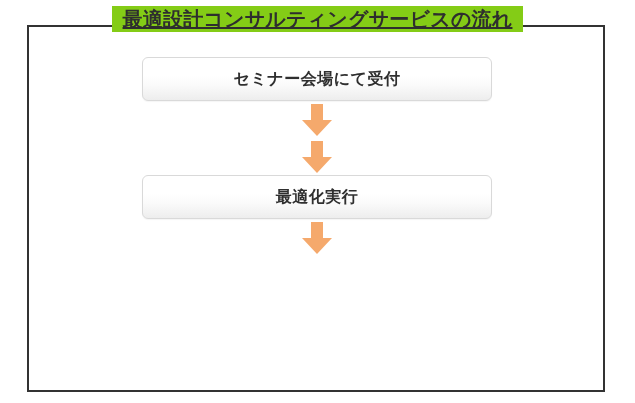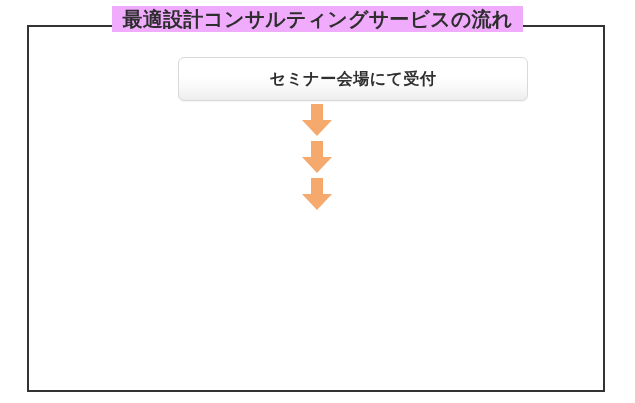--- a/index.html
+++ b/index.html
@@ -39,22 +39,23 @@
     text-align: center;
     font-size: 20px;
     font-weight: bold;
     line-height: 26px;
     letter-spacing: 0.2px;
     color: #2e2e2e;
     pointer-events: none;
   }
   .flow-title .title-inner {
     display: inline-block;
-    background: #f0abfc;
+    background: #84cc16;
     padding: 0 11px;
+    text-decoration: underline;
   }
 
   
   .flow-column {
     position: absolute;
     left: 142px;
     top: 57px;
     width: 350px;
   }
 
@@ -68,21 +69,20 @@
     background: linear-gradient(to bottom,
                 #ffffff 0%,
                 #ffffff 42%,
                 #fbfbfb 62%,
                 #f1f1f1 90%,
                 #ededed 100%);
     box-shadow: 0 1px 1px rgba(0,0,0,0.045);
     display: flex;
     align-items: center;
     justify-content: center;
-    margin-left: 36px;
   }
   .flow-step .step-label {
     font-size: 16px;
     font-weight: bold;
     line-height: 18px;
     color: #2f2f2f;
     letter-spacing: 0.5px;
   }
 
   
@@ -118,20 +118,23 @@
     </svg>
   </div>
 
 
   <div class="flow-arrow">
     <svg width="30" height="32" viewBox="0 0 30 32" aria-hidden="true">
       <polygon points="9,0 21,0 21,16 30,16 15,32 0,16 9,16" fill="#f5a96c"></polygon>
     </svg>
   </div>
 
+  <div class="flow-step">
+    <span class="step-label">最適化実行</span>
+  </div>
 
   <div class="flow-arrow">
     <svg width="30" height="32" viewBox="0 0 30 32" aria-hidden="true">
       <polygon points="9,0 21,0 21,16 30,16 15,32 0,16 9,16" fill="#f5a96c"></polygon>
     </svg>
   </div>
 
 
 </div>
 

